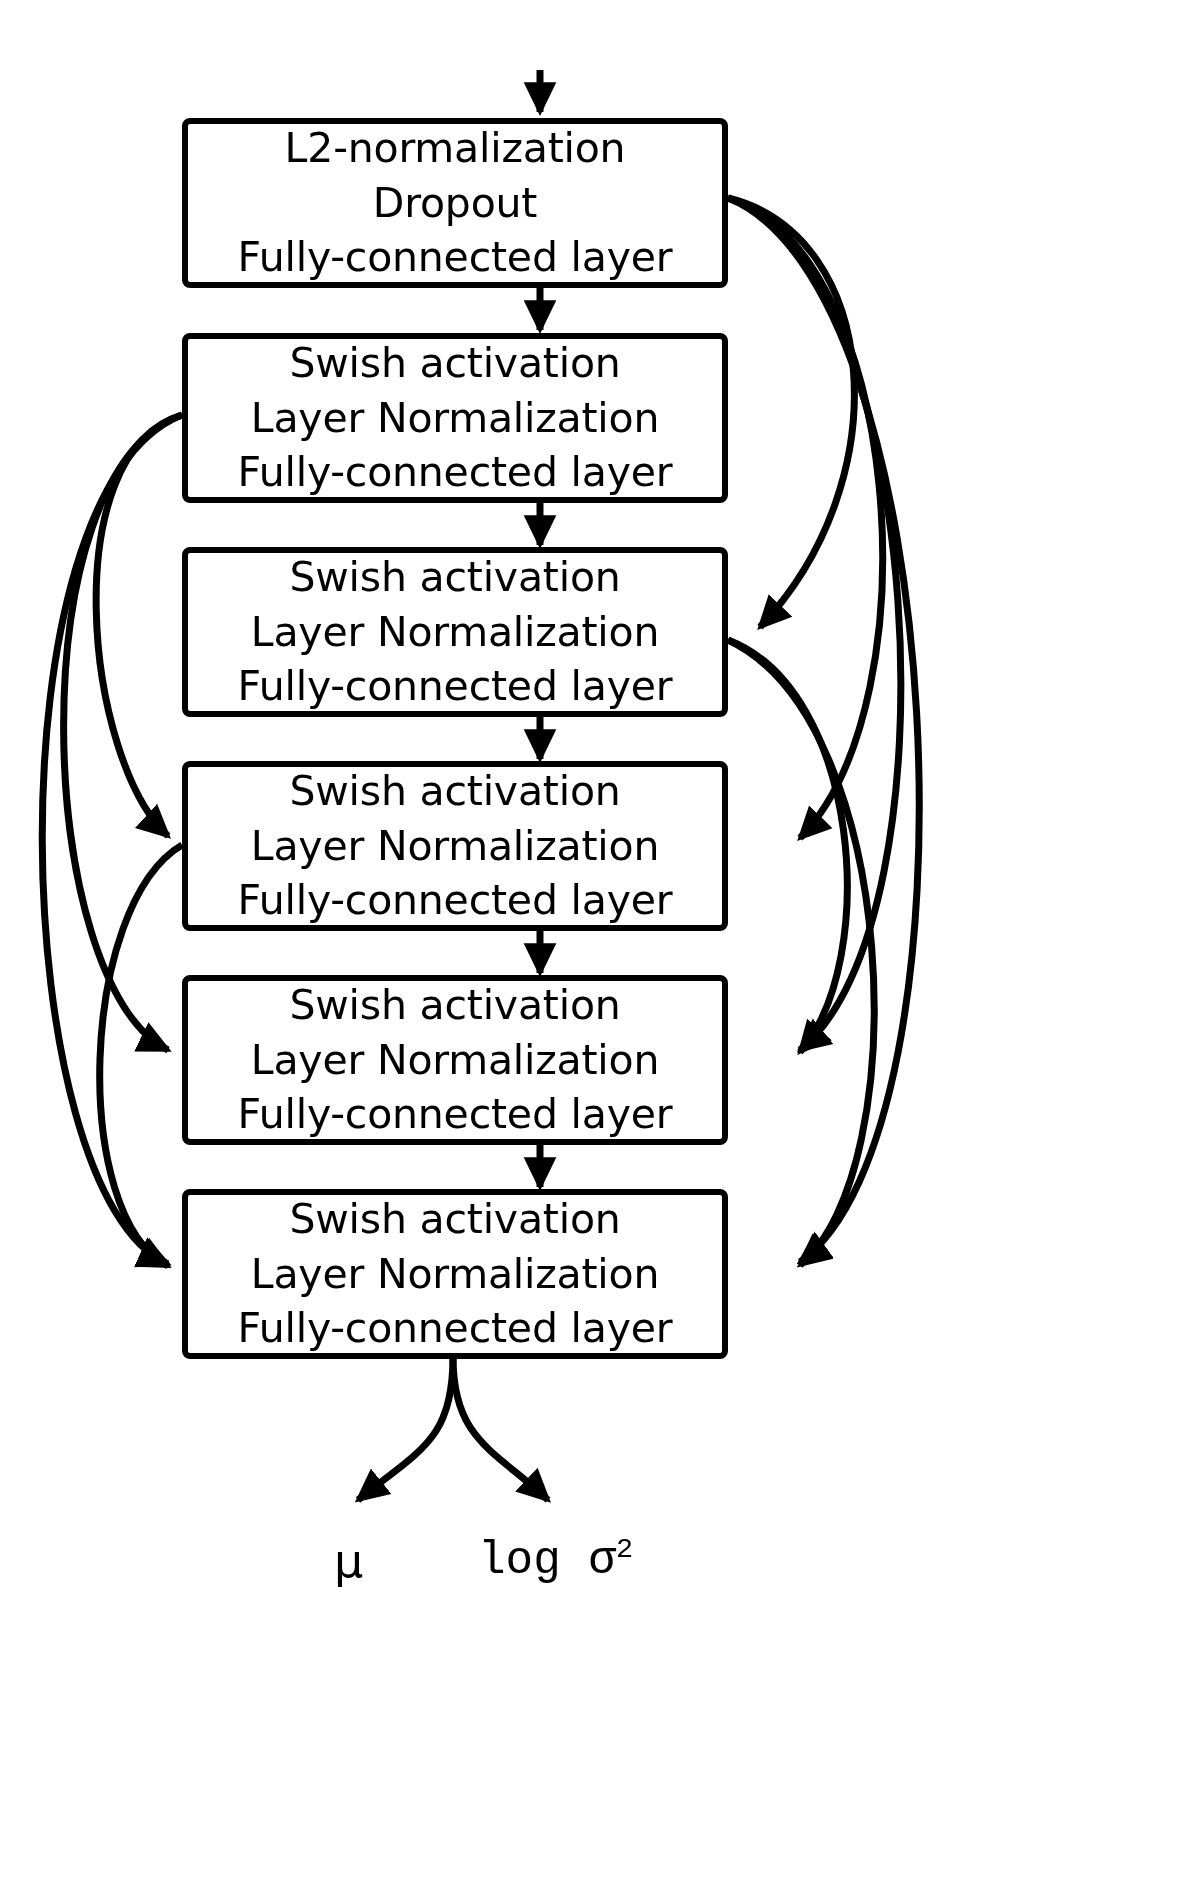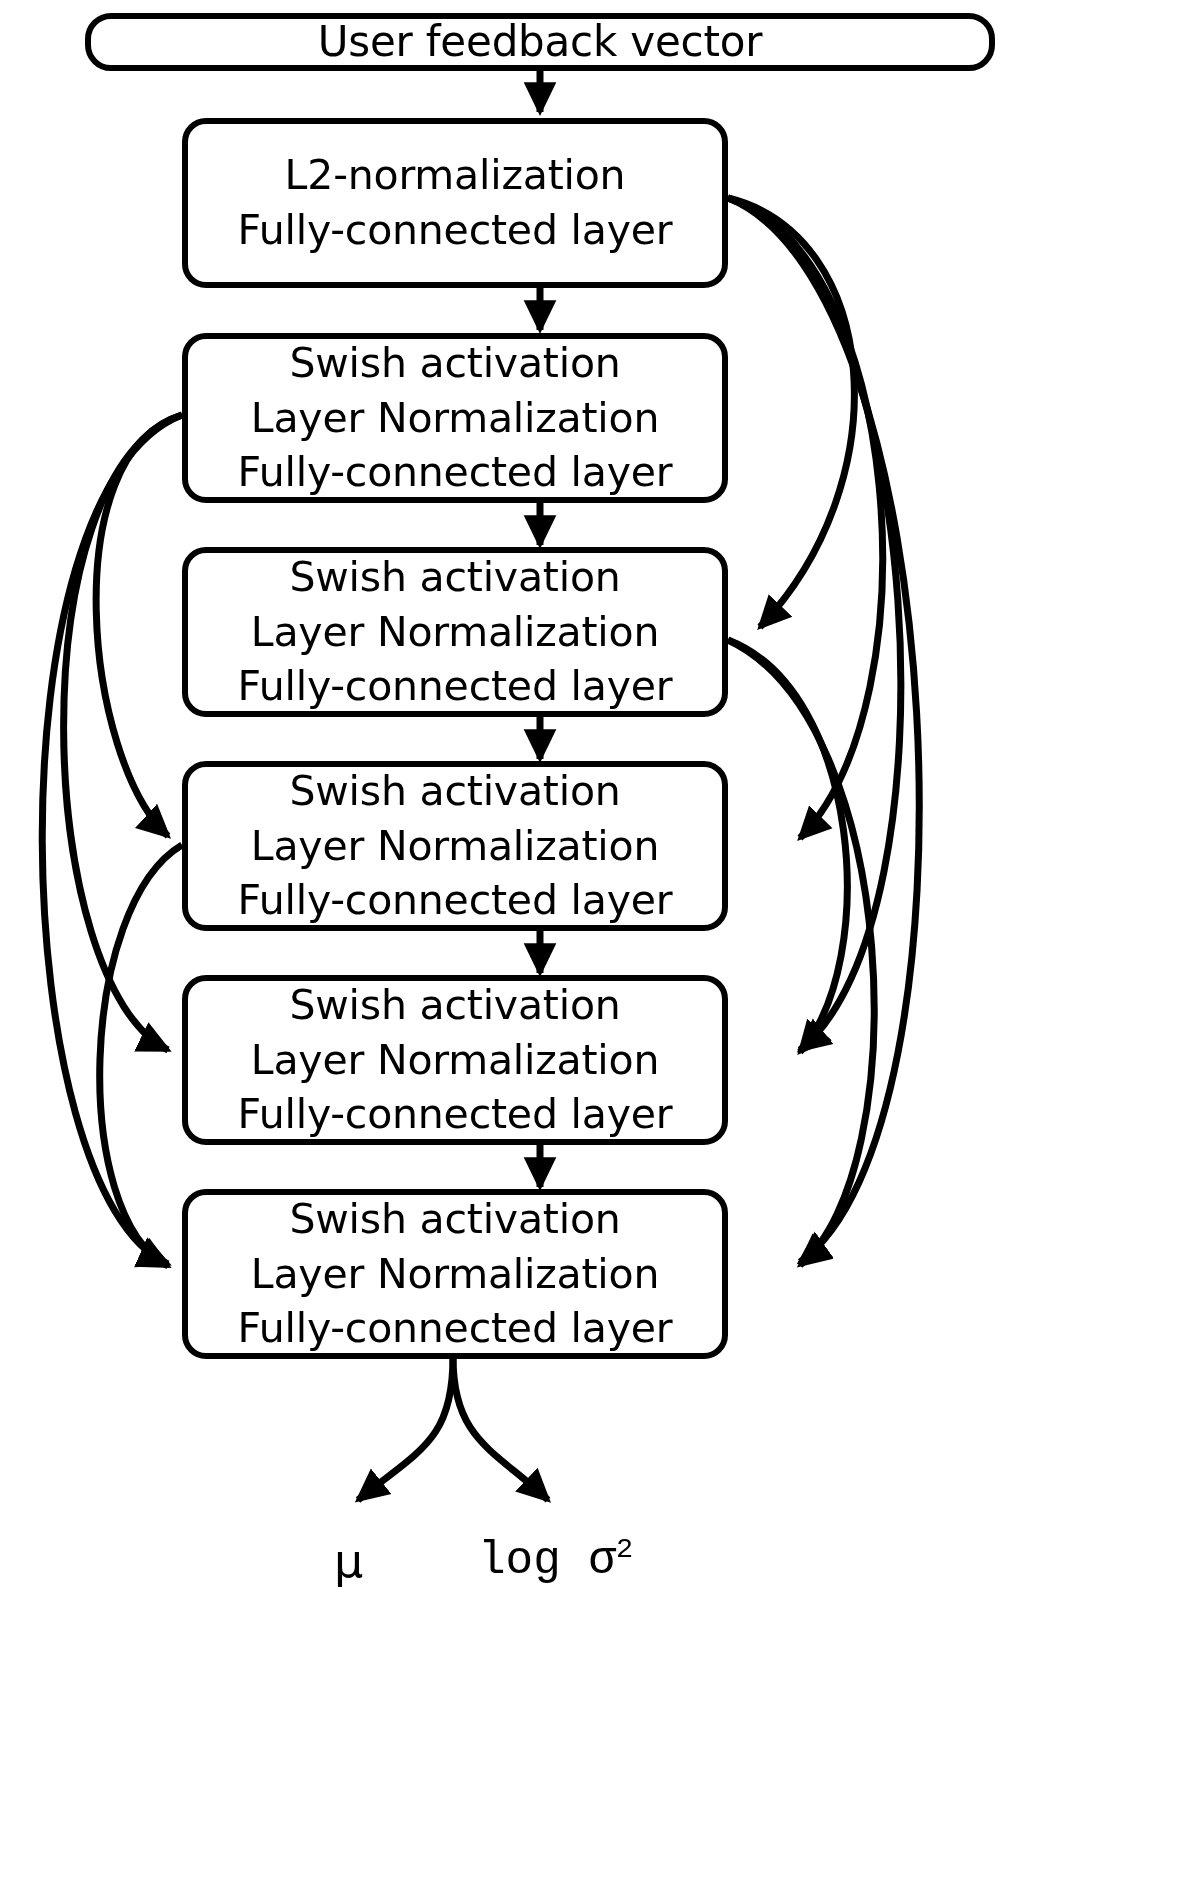--- a/index.html
+++ b/index.html
@@ -25,21 +25,21 @@
     left: 0;
     top: 0;
     width: 1186px;
     height: 1886px;
     pointer-events: none;
   }
   .node {
     position: absolute;
     box-sizing: border-box;
     border: 6px solid #000000;
-    border-radius: 24px;
+    border-radius: 8px;
     background: #ffffff;
     display: flex;
     flex-direction: column;
     align-items: center;
     justify-content: center;
     text-align: center;
     color: #000000;
     z-index: 2;
   }
   .node .line {
@@ -100,26 +100,24 @@
       <path d="M 182 415 C 18 470 35 985 168 1050" marker-end="url(#ah)"></path>
       <path d="M 182 415 C -12 490 8 1195 168 1264" marker-end="url(#ah)"></path>
 
       <path d="M 182 845 C 80 905 70 1215 168 1266" marker-end="url(#ah)"></path>
 
       <path d="M 453 1357 C 453 1440 420 1450 358 1500" marker-end="url(#ah)"></path>
       <path d="M 453 1357 C 453 1440 495 1450 548 1500" marker-end="url(#ah)"></path>
     </g>
   </svg>
 
-  <div class="node single" style="left:85px; top:13px; width:910px; height:58px; border-radius:26px;">
-    <span class="line">User feedback vector</span>
-  </div>
 
   <div class="node" style="left:182px; top:118px; width:546px; height:170px;">
     <span class="line">L2-normalization</span>
+    <span class="line">Dropout</span>
     <span class="line">Fully-connected layer</span>
   </div>
 
   <div class="node" style="left:182px; top:333px; width:546px; height:170px;">
     <span class="line">Swish activation</span>
     <span class="line">Layer Normalization</span>
     <span class="line">Fully-connected layer</span>
   </div>
 
   <div class="node" style="left:182px; top:547px; width:546px; height:170px;">

